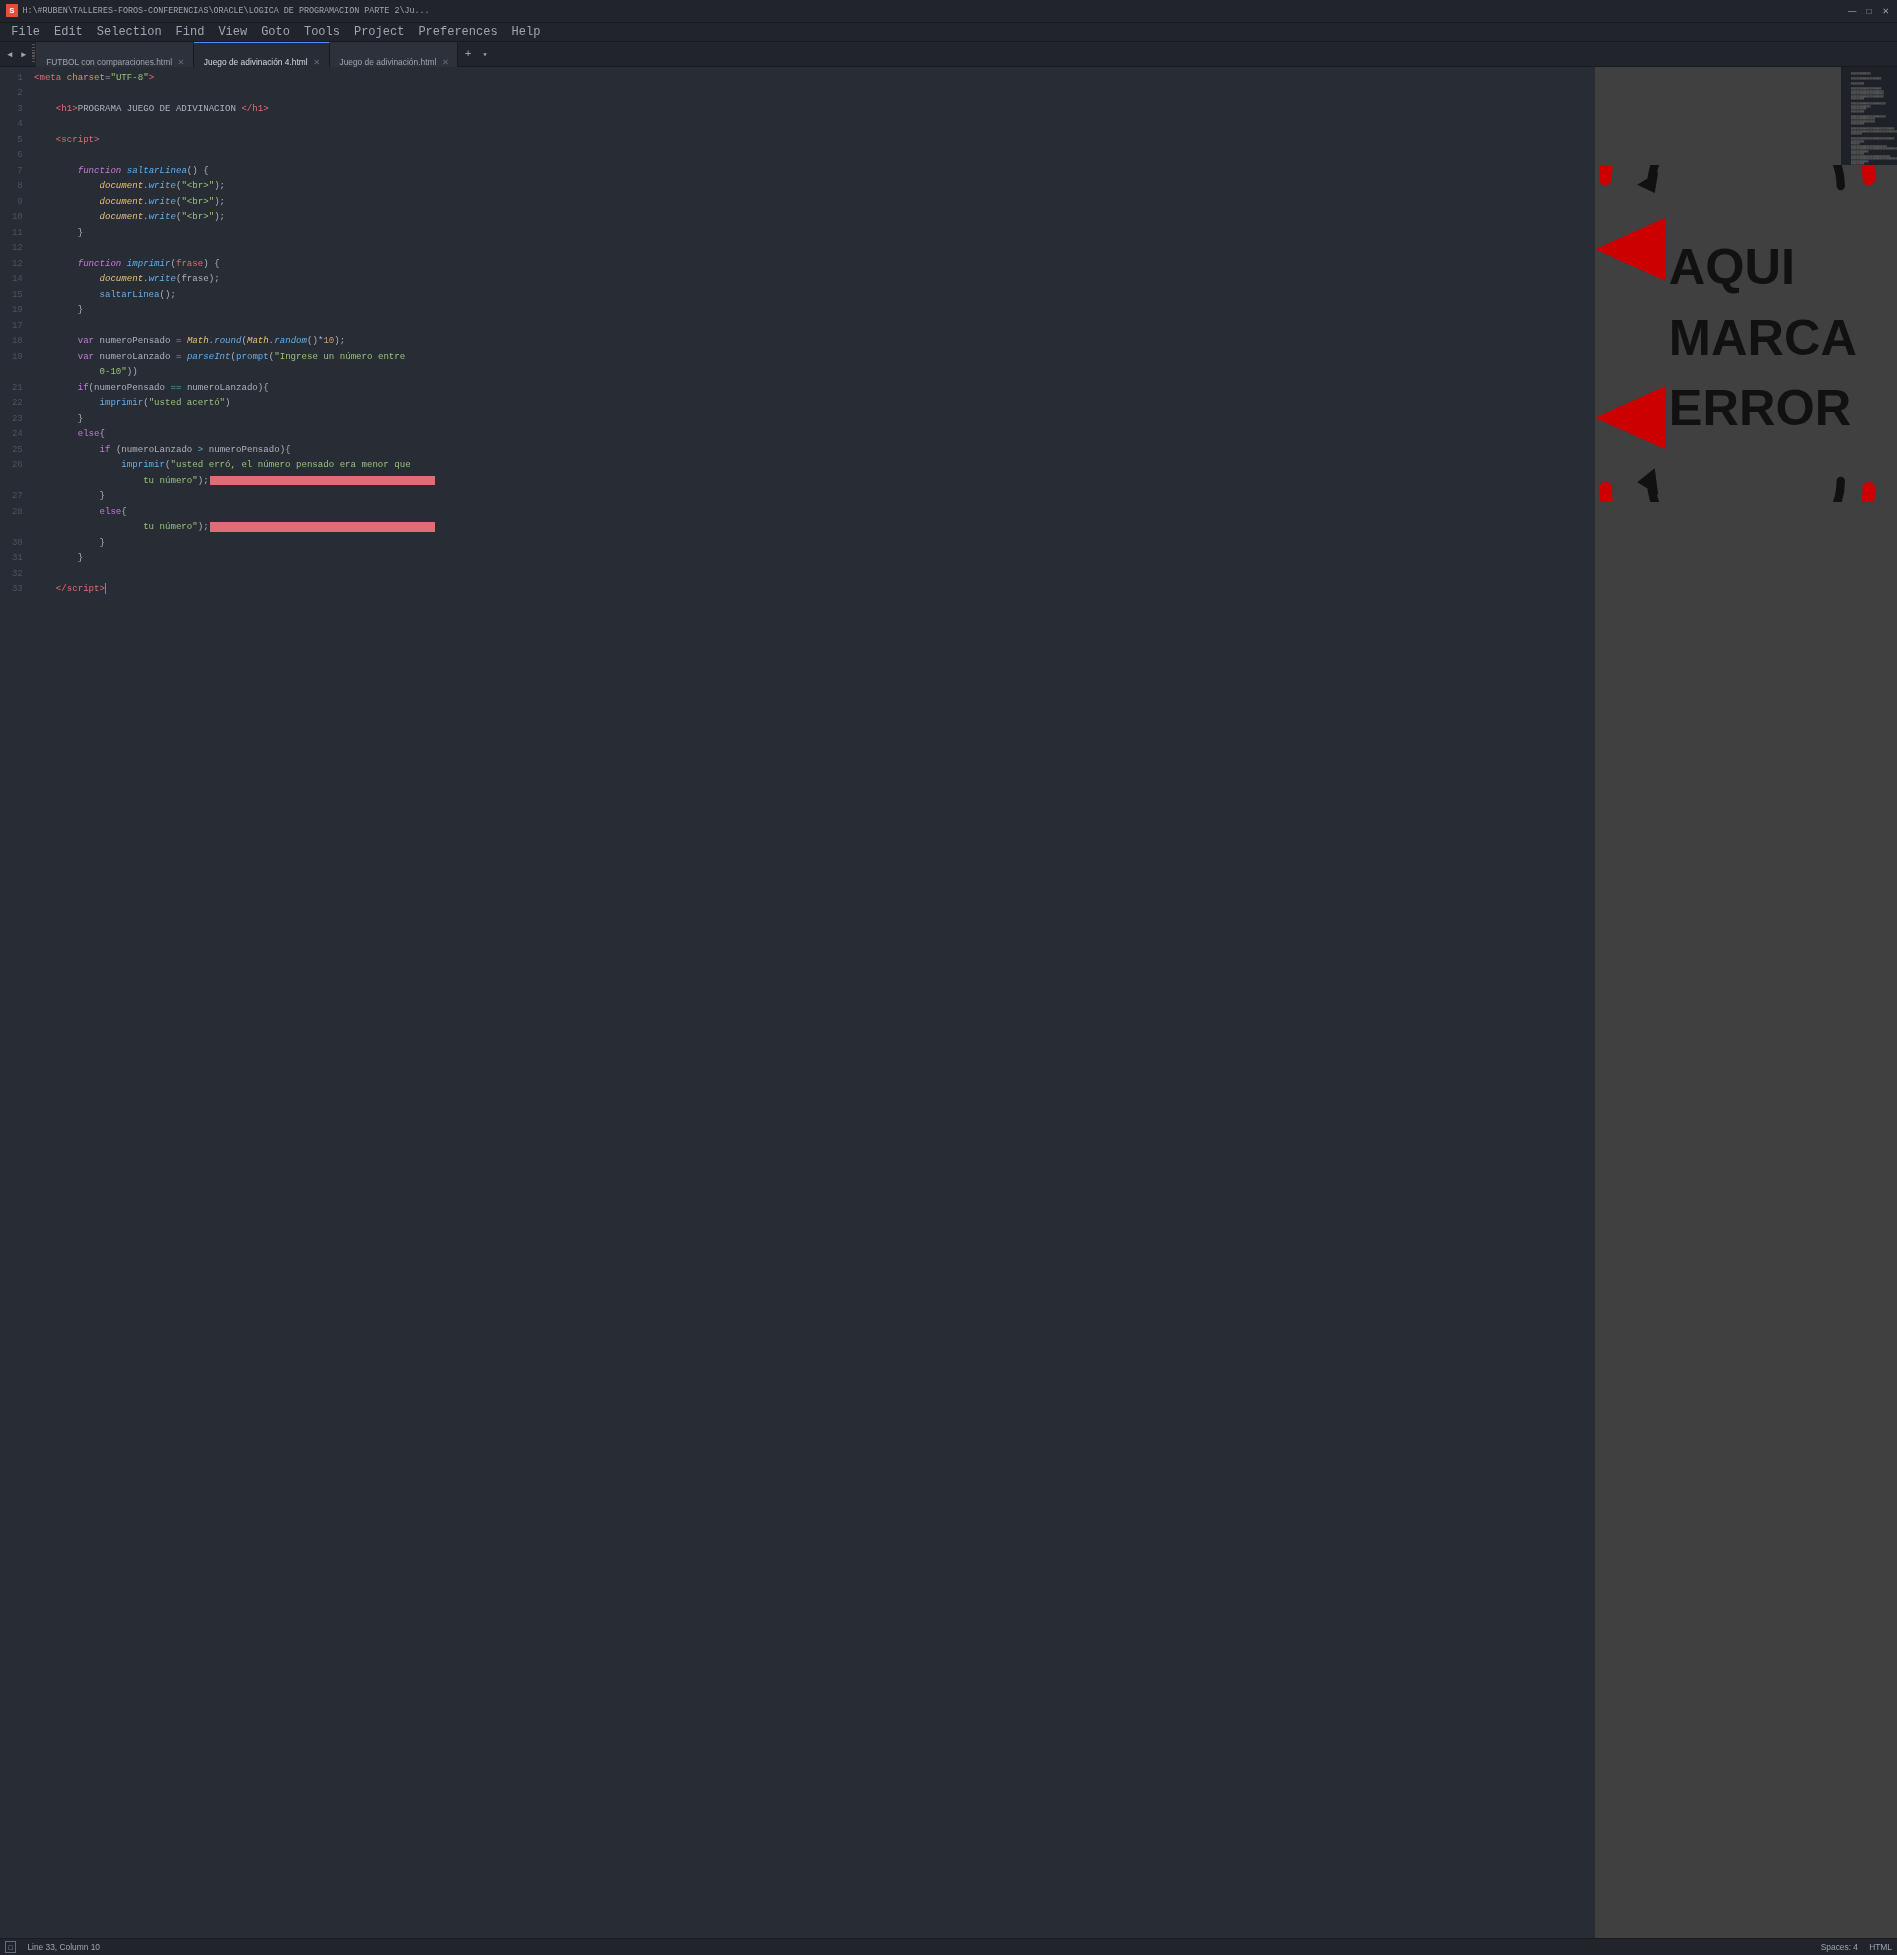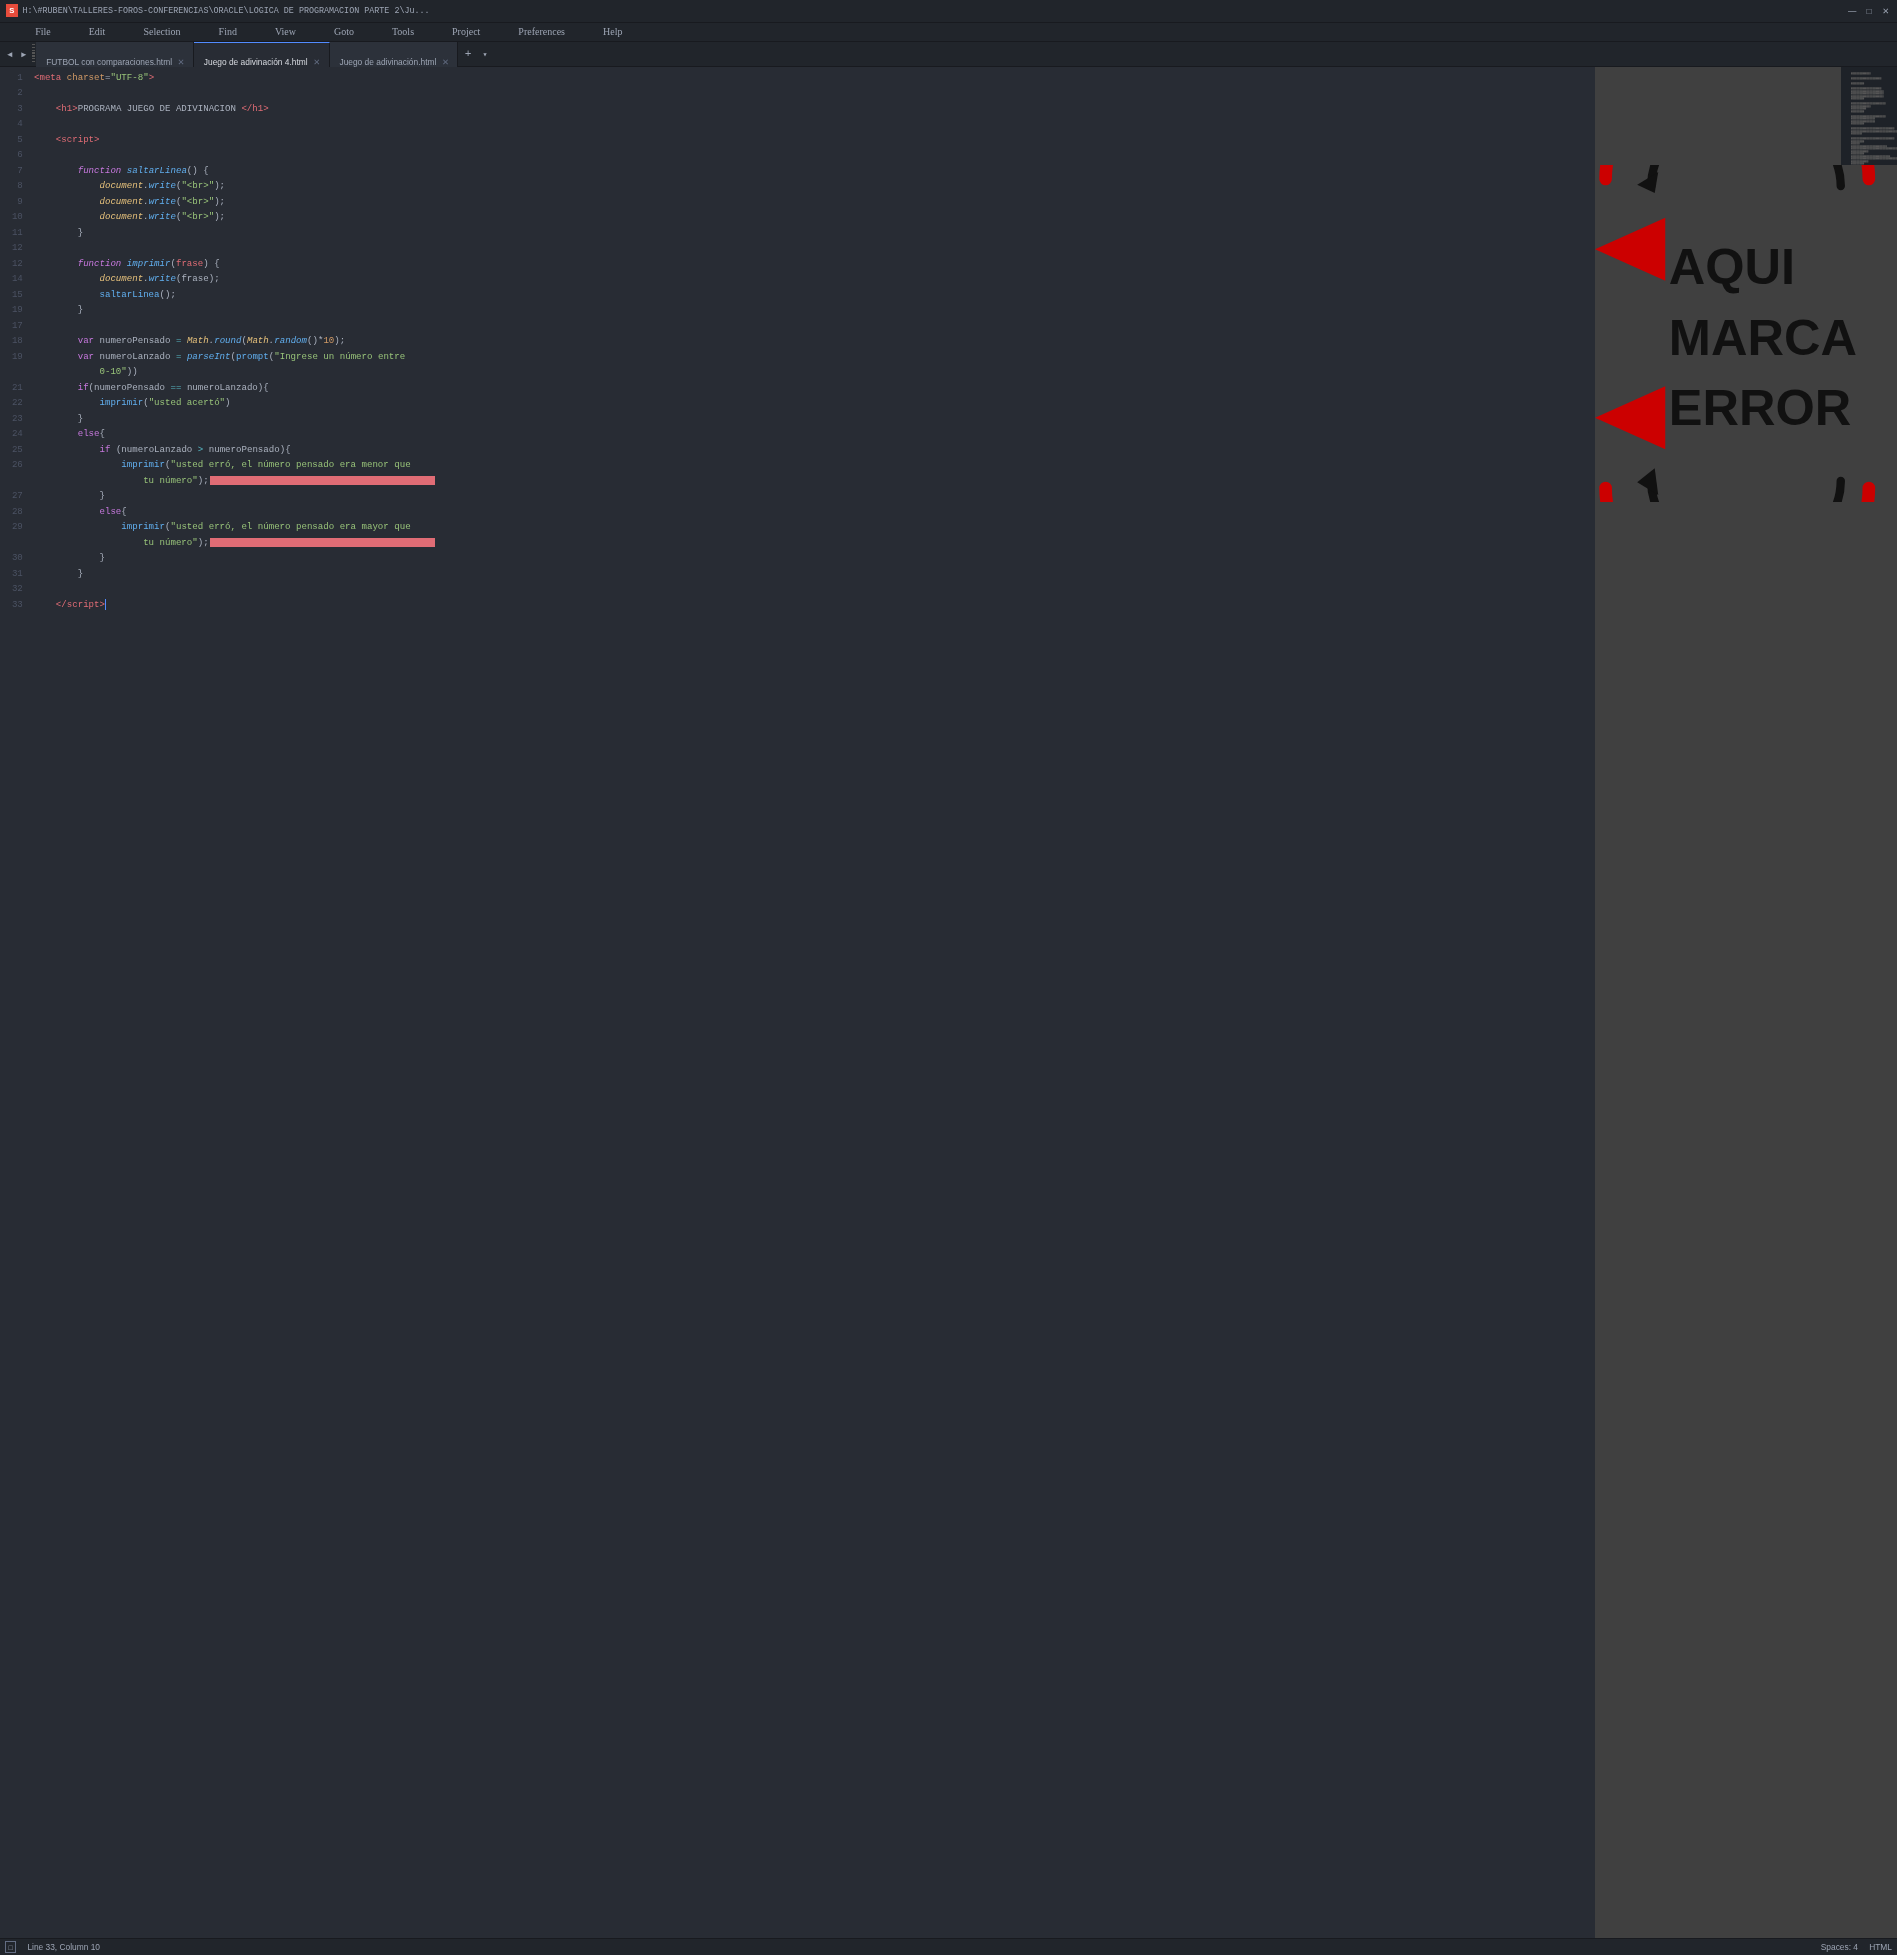--- a/index.html
+++ b/index.html
@@ -66,26 +66,25 @@
       background: #21252b;
       display: flex;
       align-items: center;
       padding: 1.4px 5.6px;
       height: 19.7px;
       border-bottom: 0.7px solid #181a1f;
       flex-shrink: 0;
       gap: 2.8px;
     }
     .menu-item {
-      font-size: 10px;
+      font-size: 12px;
       color: #9da5b4;
       padding: 1.4px 5.6px;
       cursor: pointer;
-      font-family: Liberation Serif, serif;
-      margin-left: 24px;
+      font-family: Liberation Mono, monospace;
     }
     
     .tab-bar {
       background: #21252b;
       display: flex;
       align-items: center;
       height: 25px;
       border-bottom: 0.7px solid #181a1f;
       flex-shrink: 0;
       padding: 0 2.8px;
@@ -447,24 +446,20 @@
         <div class="line">
           <span class="line-num">27</span>
           <span class="line-content">            <span class="punct">}</span></span>
         </div>
 
         <div class="line">
           <span class="line-num">28</span>
           <span class="line-content">            <span class="kw">else</span><span class="punct">{</span></span>
         </div>
 
-        <div class="line">
-          <span class="line-num">29</span>
-          <span class="line-content">                <span class="fn-call">imprimir</span><span class="punct">(</span><span class="str">"usted erró, el número pensado era mayor que</span></span>
-        </div>
 
         <div class="line">
           <span class="line-num"></span>
           <span class="line-content">                    <span class="str">tu número"</span><span class="punct">);</span><span style="display:inline-block;background:#e06c75;width:225px;height:9.8px;vertical-align:middle;margin-left:1.4px;"></span></span>
         </div>
 
         <div class="line">
           <span class="line-num">30</span>
           <span class="line-content">            <span class="punct">}</span></span>
         </div>

